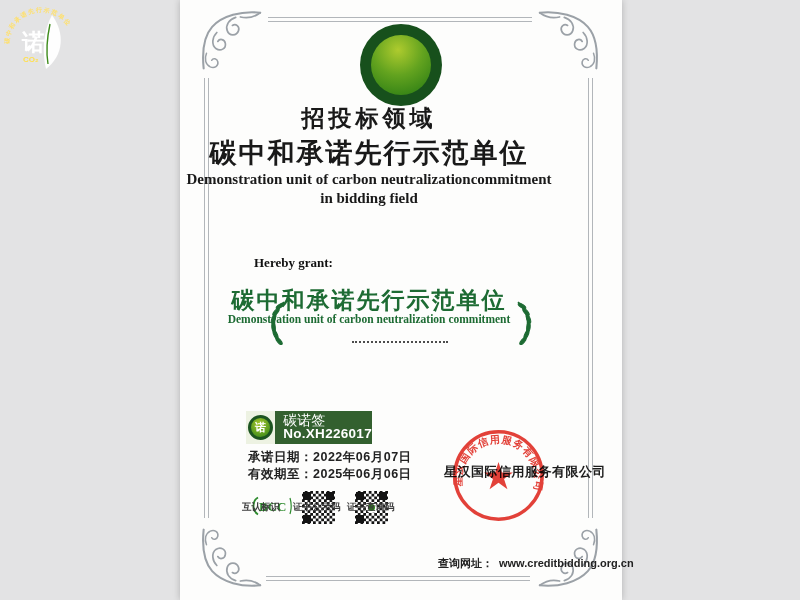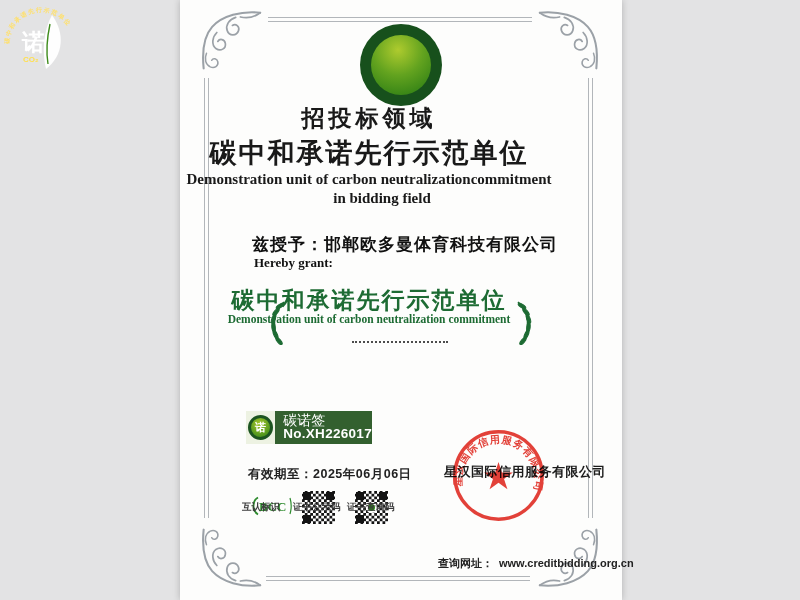--- a/index.html
+++ b/index.html
@@ -36,21 +36,21 @@
     width:60px;height:60px;border-radius:50%;
     background:radial-gradient(circle at 45% 25%,#aecb2e 0%,#63a31f 45%,#237712 100%);
   }
   .logo-svg{position:absolute;left:0;top:0;width:82px;height:82px;}
 
   
   .center-col{position:absolute;left:180px;width:378px;text-align:center;color:#191919;}
   .t-field{top:103px;font:bold 23px "Liberation Serif","DejaVu Serif",serif;letter-spacing:4px;}
   .t-title{top:135px;font:bold 27px "Liberation Serif","DejaVu Serif",serif;letter-spacing:2px;}
   .t-en1{top:171px;font:bold 15px "Liberation Serif","DejaVu Serif",serif;}
-  .t-en2{top:190px;font:bold 15px "Liberation Serif","DejaVu Serif",serif;padding-left:13px;}
+  .t-en2{top:190px;font:bold 15px "Liberation Serif","DejaVu Serif",serif;}
 
   .grant-cn{position:absolute;left:252px;top:233px;font:bold 17px "Liberation Serif","DejaVu Serif",serif;color:#111;letter-spacing:1px;}
   .grant-en{position:absolute;left:254px;top:255px;font:bold 13px "Liberation Serif","DejaVu Serif",serif;color:#111;}
 
   
   .award-cn{top:285px;font:bold 23px "Liberation Serif","DejaVu Serif",serif;color:#1d6b33;letter-spacing:2px;}
   .award-en{top:313px;font:bold 11.5px "Liberation Serif","DejaVu Serif",serif;color:#1d6b33;}
   .laurel{position:absolute;width:26px;height:46px;}
   .laurel.left{left:262px;top:299px;}
   .laurel.right{left:514px;top:299px;transform:scaleX(-1);}
@@ -155,21 +155,20 @@
     <path d="M50,24 C47,38 46,52 48,64" fill="none" stroke="#3f8c1c" stroke-width="1.4"></path>
     <text x="22" y="50" font-size="23" font-weight="bold" fill="#ffffff" font-family="Liberation Serif,serif">诺</text>
     <text x="23" y="62" font-size="8" font-weight="bold" fill="#ffdf4d">CO₂</text>
   </svg>
 
   <div class="center-col t-field">招投标领域</div>
   <div class="center-col t-title">碳中和承诺先行示范单位</div>
   <div class="center-col t-en1">Demonstration unit of carbon neutralizationcommitment</div>
   <div class="center-col t-en2">in bidding field</div>
 
-  <div class="grant-cn"><span>兹授予：</span><span>邯郸欧多曼体育科技有限公司</span></div>
   <div class="grant-en">Hereby grant:</div>
 
   <svg class="laurel left" viewBox="0 0 26 46">
     <g fill="#1d6b33" stroke="#1d6b33">
       <path d="M22 3 C11 13 9 29 18 44" fill="none" stroke-width="1.6"></path>
       <ellipse cx="18" cy="7" rx="4.5" ry="1.7" transform="rotate(-35 18 7)"></ellipse>
       <ellipse cx="14" cy="13" rx="4.5" ry="1.7" transform="rotate(-50 14 13)"></ellipse>
       <ellipse cx="11.5" cy="20" rx="4.5" ry="1.7" transform="rotate(-70 11.5 20)"></ellipse>
       <ellipse cx="11.5" cy="28" rx="4.5" ry="1.7" transform="rotate(-95 11.5 28)"></ellipse>
       <ellipse cx="13.5" cy="35.5" rx="4.5" ry="1.7" transform="rotate(-115 13.5 35.5)"></ellipse>
@@ -194,20 +193,21 @@
   <div class="badge">
     <div class="badge-logo-box">
       <div class="badge-logo">诺</div>
     </div>
     <div class="badge-text">
       <div class="badge-label">碳诺签</div>
       <div class="badge-no">No.XH226017</div>
     </div>
   </div>
 
+  <div class="date-row date-1"><span>承诺日期：</span><span>2022年06月07日</span></div>
   <div class="date-row date-2"><span>有效期至：</span><span>2025年06月06日</span></div>
 
   <div class="issuer-company">星汉国际信用服务有限公司</div>
 
   <svg class="stamp" viewBox="0 0 100 100">
     <defs>
       <path id="seal-arc" d="M13,63 A38,38 0 1 1 87,63"></path>
     </defs>
     <circle cx="50" cy="50" r="45" fill="none" stroke="#e23128" stroke-width="3.6"></circle>
     <path d="M50,36 L53.5,46.8 L64.9,46.8 L55.7,53.5 L59.2,64.3 L50,57.6 L40.8,64.3 L44.3,53.5 L35.1,46.8 L46.5,46.8 Z" fill="#e23128"></path>

